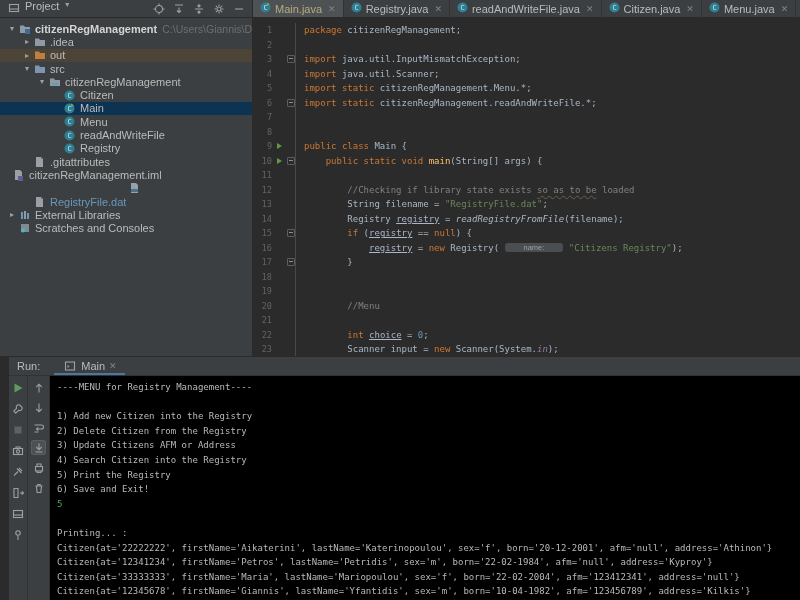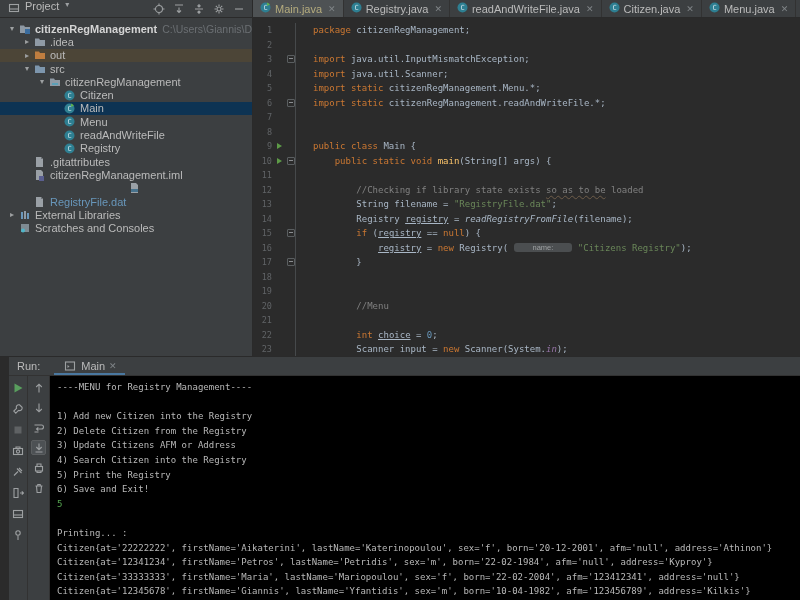--- a/index.html
+++ b/index.html
@@ -40,21 +40,21 @@
   .code-line{height:14.5px;display:flex;align-items:center;}
   .ln{width:19px;flex:none;text-align:right;color:#606366;
       font-family:"DejaVu Sans Mono",monospace;font-size:8.5px;}
   .gslot{width:14px;flex:none;display:flex;align-items:center;justify-content:center;}
   .fslot{width:9px;flex:none;display:flex;align-items:center;justify-content:center;
          border-right:1px solid #46494b;align-self:stretch;}
   .runarrow{width:0;height:0;border-left:5px solid #5d9b47;border-top:3.5px solid transparent;
             border-bottom:3.5px solid transparent;}
   .foldbox{width:6px;height:6px;border:1px solid #5a5e60;border-radius:1px;position:relative;}
   .foldbox:after{content:"";position:absolute;left:1px;right:1px;top:2px;height:1px;background:#8a8d90;}
-  .codetext{margin:12px;padding-left:5px;white-space:pre;font-family:"DejaVu Sans Mono",monospace;
+  .codetext{margin:3px;padding-left:5px;white-space:pre;font-family:"DejaVu Sans Mono",monospace;
             font-size:9px;color:#a9b7c6;}
   .seg-kw{color:#cc7832;}
   .seg-pl{color:#a9b7c6;}
   .seg-str{color:#6a8759;}
   .seg-com{color:#808080;}
   .seg-comw{color:#808080;text-decoration:underline wavy #6e5c49;text-underline-offset:2px;}
   .seg-num{color:#6897bb;}
   .seg-def{color:#ffc66b;}
   .seg-ul{color:#a9b7c6;text-decoration:underline;text-underline-offset:1px;}
   .seg-it{color:#a9b7c6;font-style:italic;}
@@ -277,21 +277,21 @@
         <div class="tree-row" style="padding-left: 21px;">
           <span class="chv"></span>
           <span class="ticon">
             <svg width="11" height="12" viewBox="0 0 11 12">
               <path d="M2 1h5l2 2v8H2z" fill="#9aa0a6"></path>
               <path d="M7 1l2 2H7z" fill="#6e7377"></path>
             </svg>
           </span>
           <span class="lbl">.gitattributes</span>
         </div>
-        <div class="tree-row" style="padding-left: 21px;">
+        <div class="tree-row" style="">
           <span class="chv"></span>
           <span class="ticon">
             <svg width="11" height="12" viewBox="0 0 11 12">
               <path d="M2 1h5l2 2v8H2z" fill="#9aa0a6"></path>
               <rect x="5" y="7" width="5" height="5" fill="#5a5f8f"></rect>
             </svg>
           </span>
           <span class="lbl">citizenRegManagement.iml</span>
         </div>
         <div class="tree-row" style="padding-left: 21px; flex-direction: column;">

